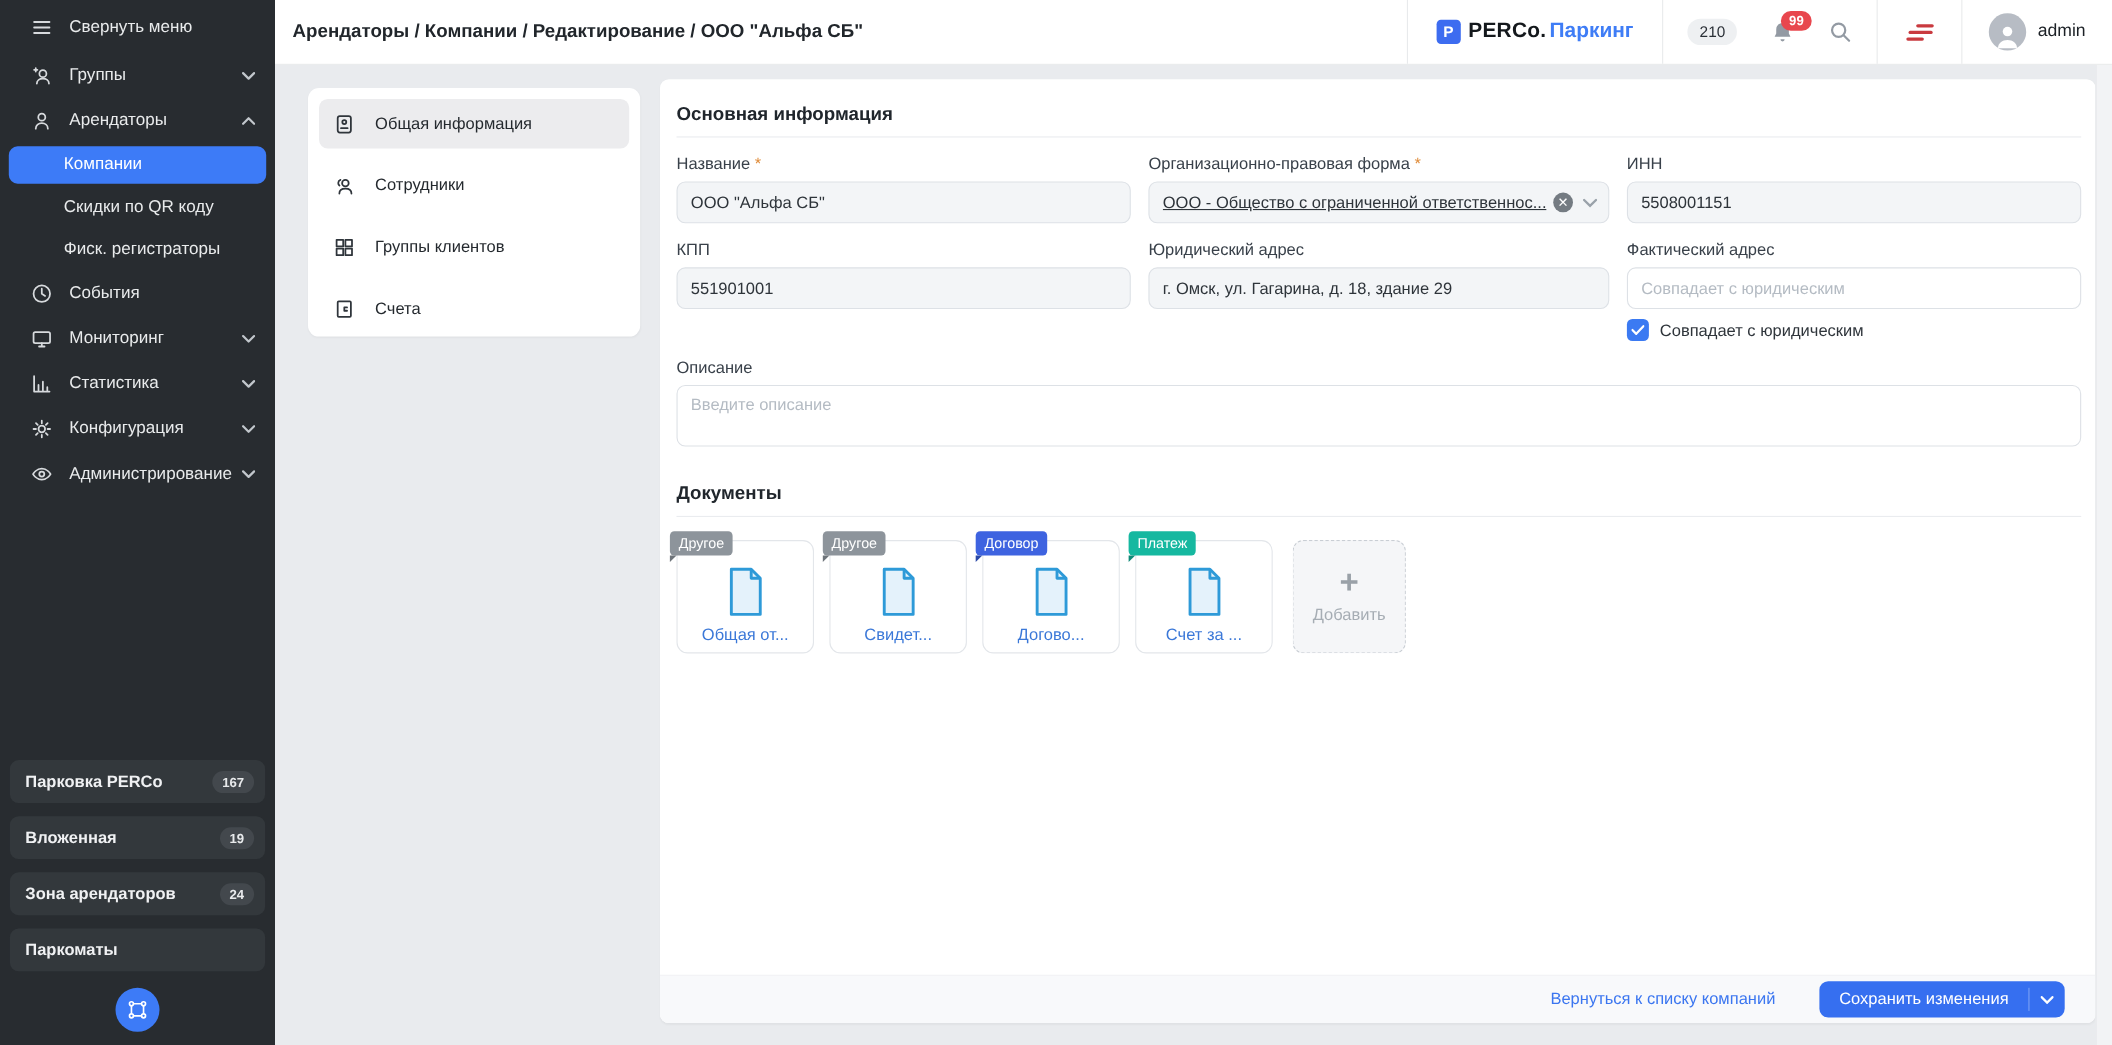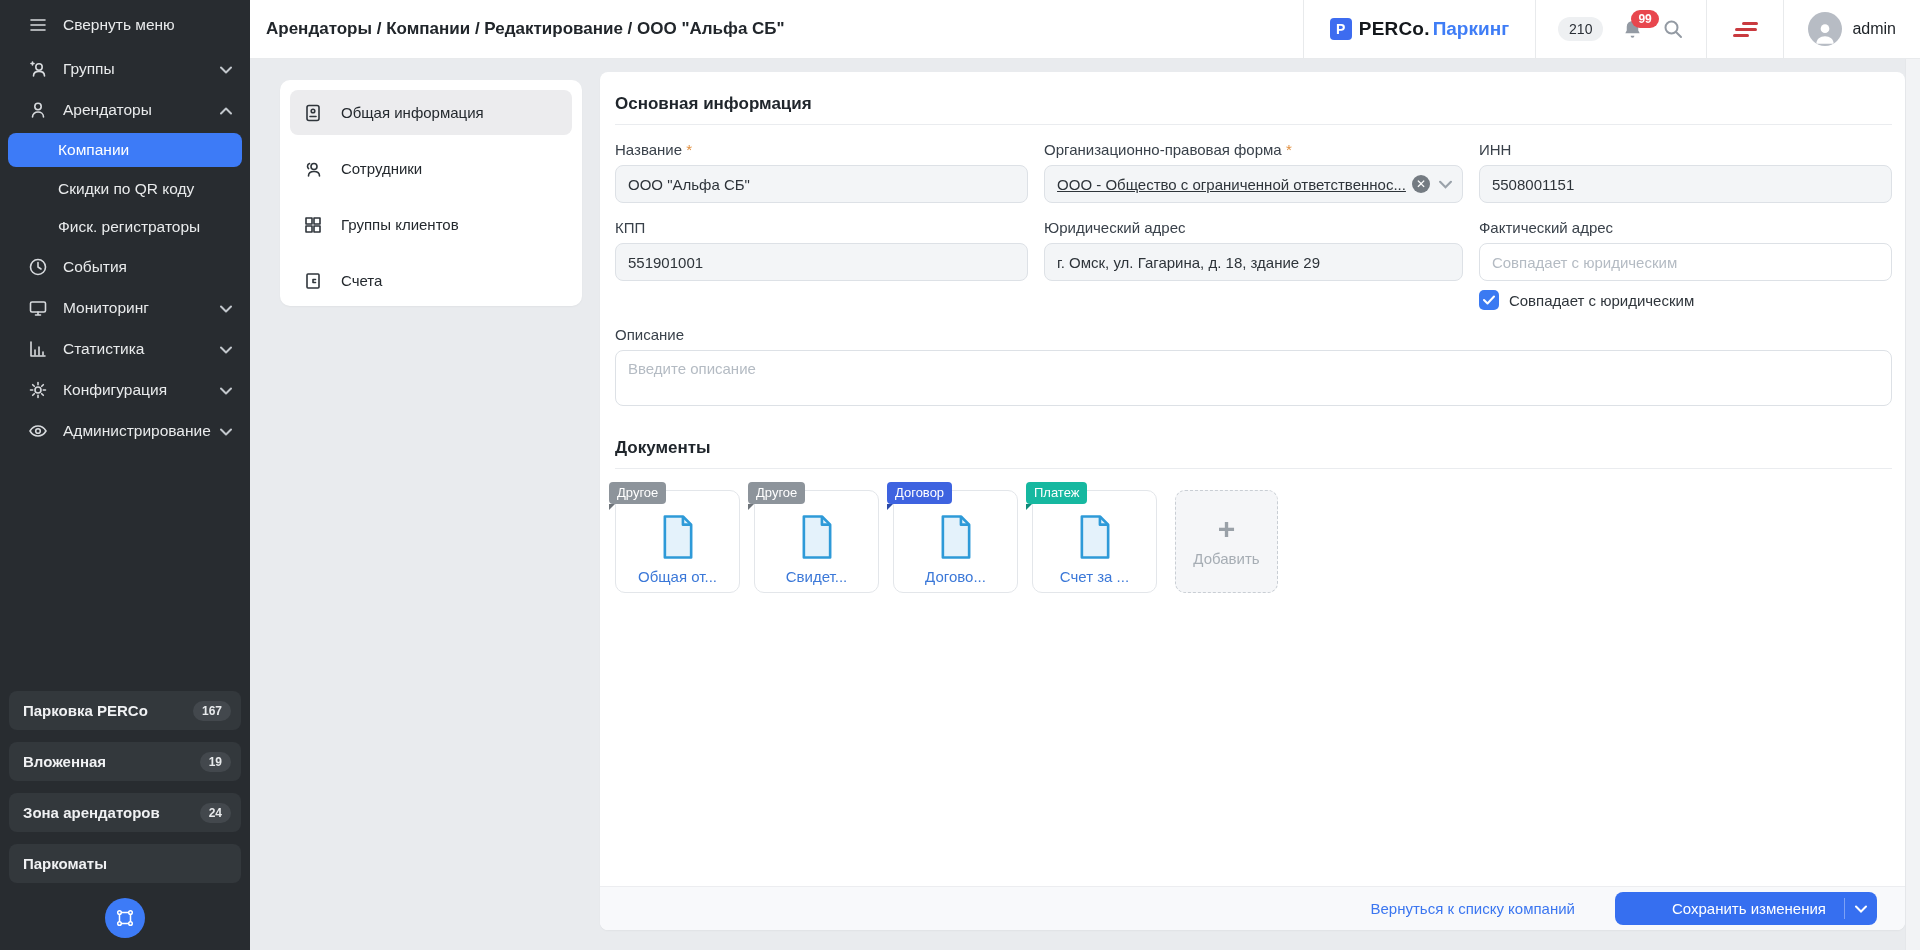--- a/index.html
+++ b/index.html
@@ -24,21 +24,21 @@
 
   
   .topbar { position:absolute; left:250px; right:0; top:0; height:59px; background:#fff; border-bottom:1px solid #e8eaec; display:flex; align-items:center; }
   .breadcrumb { font-size:17px; font-weight:bold; color:#21262b; padding-left:16px; flex:none; }
   .tb-right { margin-left:auto; display:flex; align-items:center; height:100%; }
   .tb-div { width:1px; height:100%; background:#e8eaec; }
   .logo-wrap { display:flex; align-items:center; padding:0 26px; gap:7px; cursor:pointer; }
   .logo-mark { width:22px; height:22px; border-radius:4px; background:#3d6cf0; color:#fff; font-size:14px; font-weight:bold; display:flex; align-items:center; justify-content:center; }
   .logo-brand { font-size:19px; font-weight:bold; color:#14181c; letter-spacing:.2px; }
   .logo-product { font-size:19px; font-weight:bold; color:#3f7df6; margin-left:-4px; }
-  .tb-icons { display:flex; align-items:center; gap:18px; padding:0 22px; }
+  .tb-icons { display:flex; align-items:center; gap:30px; padding:0 22px; }
   .count-pill { background:#eef0f2; border-radius:13px; padding:4px 11px; font-size:14px; color:#2a2f36; cursor:pointer; }
   .bell-wrap { position:relative; cursor:pointer; display:flex; }
   .notif-badge { position:absolute; top:-8px; left:10px; background:#e8474e; color:#fff; font-size:12px; font-weight:bold; border-radius:9px; padding:2px 7px; }
   .red-logs { padding:0 26px; cursor:pointer; display:flex; flex-direction:column; gap:3px; width:76px; align-items:center;}
   .red-logs i { display:block; height:3px; border-radius:2px; background:#c93a3f; }
   .user-wrap { display:flex; align-items:center; gap:10px; padding:0 24px; cursor:pointer; }
   .avatar { width:34px; height:34px; border-radius:50%; background:#b7bcc4; display:flex; align-items:flex-end; justify-content:center; overflow:hidden; }
   .user-name { font-size:16px; color:#1c2126; }
 
   
@@ -77,21 +77,21 @@
   .badge-blue { background:#3e63e0; } .badge-blue::after { border-top-color:#2b49a8; }
   .badge-teal { background:#16b8a0; } .badge-teal::after { border-top-color:#0f8a78; }
   .doc-file { margin-top:23px; }
   .doc-name { margin-top:8px; font-size:15px; color:#3b78d8; max-width:90px; white-space:nowrap; overflow:hidden; }
   .add-card { width:103px; height:103px; border:1.5px dashed #c9ced4; border-radius:10px; background:#f5f6f8; display:flex; flex-direction:column; align-items:center; justify-content:center; gap:8px; cursor:pointer; margin-left:4px; }
   .add-plus { font-size:30px; color:#9aa1a8; line-height:26px; font-weight:bold;}
   .add-label { font-size:15px; color:#a6adb4; }
 
   .panel-footer { position:absolute; left:0; right:0; bottom:0; height:44px; background:#f8f9fb; border-top:1px solid #ecedf0; border-radius:0 0 8px 8px; display:flex; align-items:center; justify-content:flex-end; gap:40px; padding-right:28px; }
   .back-link { font-size:15px; color:#3b76f0; cursor:pointer; }
-  .save-btn { display:flex; align-items:stretch; background:#366ff0; border-radius:8px; height:33px; overflow:hidden; cursor:pointer;padding-left:39px; }
+  .save-btn { display:flex; align-items:stretch; background:#366ff0; border-radius:8px; height:33px; overflow:hidden; cursor:pointer; }
   .save-main { display:flex; align-items:center; padding:0 18px; color:#fff; font-size:15px; }
   .save-sep { width:1px; background:rgba(255,255,255,.35); margin:6px 0; }
   .save-caret { width:32px; display:flex; align-items:center; justify-content:center; }
 
   .scroll-track { position:absolute; right:0; top:59px; bottom:0; width:15px; background:#f2f3f5; border-left:1px solid #e5e7ea; }
 </style>
 </head>
 <body>
 
 <nav class="sidebar">

